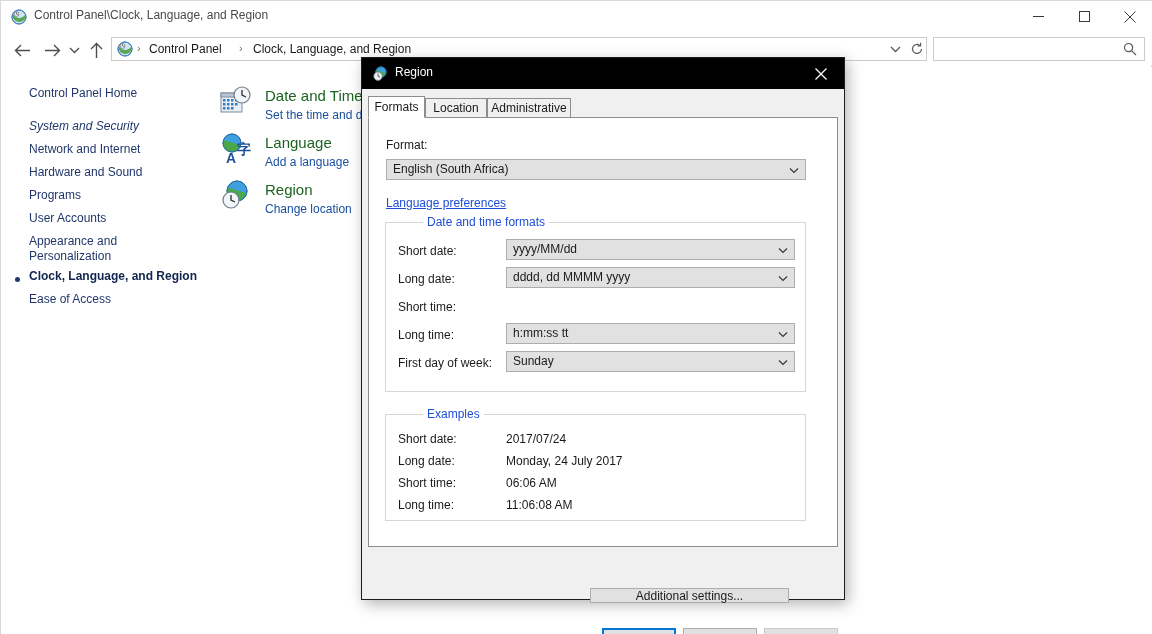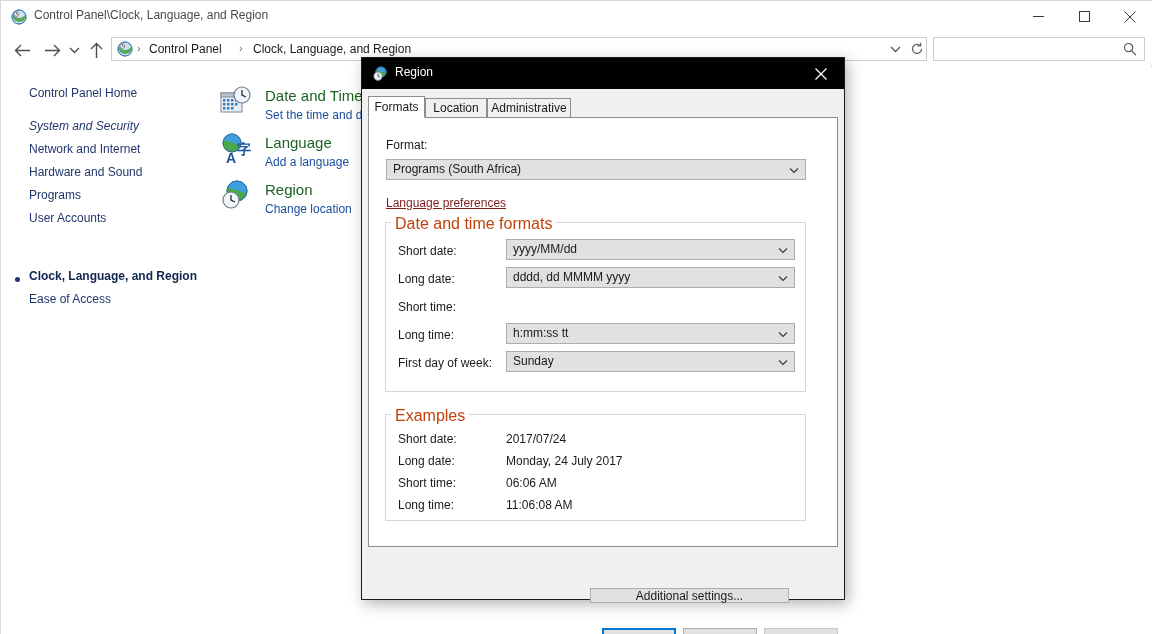--- a/index.html
+++ b/index.html
@@ -174,32 +174,32 @@
   .combo .combo-text {
     position: absolute; left: 6px; top: 2px; font-size: 12px; color: #1a1a1a;
     white-space: nowrap;
   }
   .combo .combo-arrow {
     position: absolute; right: 5px; top: 4px; width: 12px; height: 12px;
     display: flex; align-items: center; justify-content: center; color: #3a3a3a;
   }
 
   .linktext {
-    position: absolute; font-size: 12px; color: #7f1d1d;
+    position: absolute; font-size: 12px; color: #1d4ed8;
     text-decoration: underline; white-space: nowrap; cursor: pointer;
   }
 
   
   .groupbox {
     position: absolute; border: 1px solid #d6d6d6; box-sizing: border-box;
     background: transparent;
   }
   .group-legend {
-    position: absolute; font-size: 16px; color: #c2410c; background: #ffffff;
-    padding: 0 4px; white-space: nowrap;
+    position: absolute; font-size: 12px; color: #1d4ed8; background: #ffffff;
+    padding: 0 4px; white-space: nowrap; margin-left: 32px;
   }
 
   .exval { position: absolute; font-size: 12px; color: #1a1a1a; white-space: nowrap; }
 
   .btn {
     position: absolute; height: 23px;
     background: #e1e1e1; border: 1px solid #adadad;
     font-size: 12px; color: #1a1a1a;
     display: flex; align-items: center; justify-content: center;
     box-sizing: border-box; font-family: "Liberation Sans", sans-serif;
@@ -306,20 +306,21 @@
     </span>
   </div>
 
   <div class="sidebar">
     <span class="side-item" style="top:15px;">Control Panel Home</span>
     <span class="side-item" style="top:48px;font-style:italic;">System and Security</span>
     <span class="side-item" style="top:71px;">Network and Internet</span>
     <span class="side-item" style="top:94px;">Hardware and Sound</span>
     <span class="side-item" style="top:117px;">Programs</span>
     <span class="side-item" style="top:140px;">User Accounts</span>
+    <span class="side-item wrap" style="top:163px;">Appearance and Personalization</span>
     <span class="side-bullet" style="top:206px;"></span>
     <span class="side-item active" style="top:198px;">Clock, Language, and Region</span>
     <span class="side-item" style="top:221px;">Ease of Access</span>
   </div>
 
   <div class="content">
 
     <span class="tile-icon" style="left:6px; top:18px;">
       <svg width="34" height="34" viewBox="0 0 34 34">
         <rect x="2" y="8" width="21" height="19" fill="#e9eff5" stroke="#7d8b99" stroke-width="1"></rect>
@@ -396,21 +397,21 @@
         <div class="tab selected" id="tab-formats">Formats</div>
         <div class="tab" id="tab-location">Location</div>
         <div class="tab" id="tab-administrative">Administrative</div>
       </div>
 
       <div class="tabpanel">
 
         <span class="lbl" style="left:17px; top:20px;">Format:</span>
 
         <div class="combo" style="left:17px; top:41px; width:420px;">
-          <span class="combo-text">Programs (South Africa)</span>
+          <span class="combo-text">English (South Africa)</span>
           <span class="combo-arrow">
             <svg width="10" height="7" viewBox="0 0 10 7">
                 <path d="M1 1.5 L5 5.5 L9 1.5" fill="none" stroke="#3a3a3a" stroke-width="1.2"></path>
               </svg>
           </span>
         </div>
 
         <span class="linktext" style="left:17px; top:78px;">Language preferences</span>
 
         <div class="groupbox" style="left:16px; top:104px; width:421px; height:170px;"></div>

